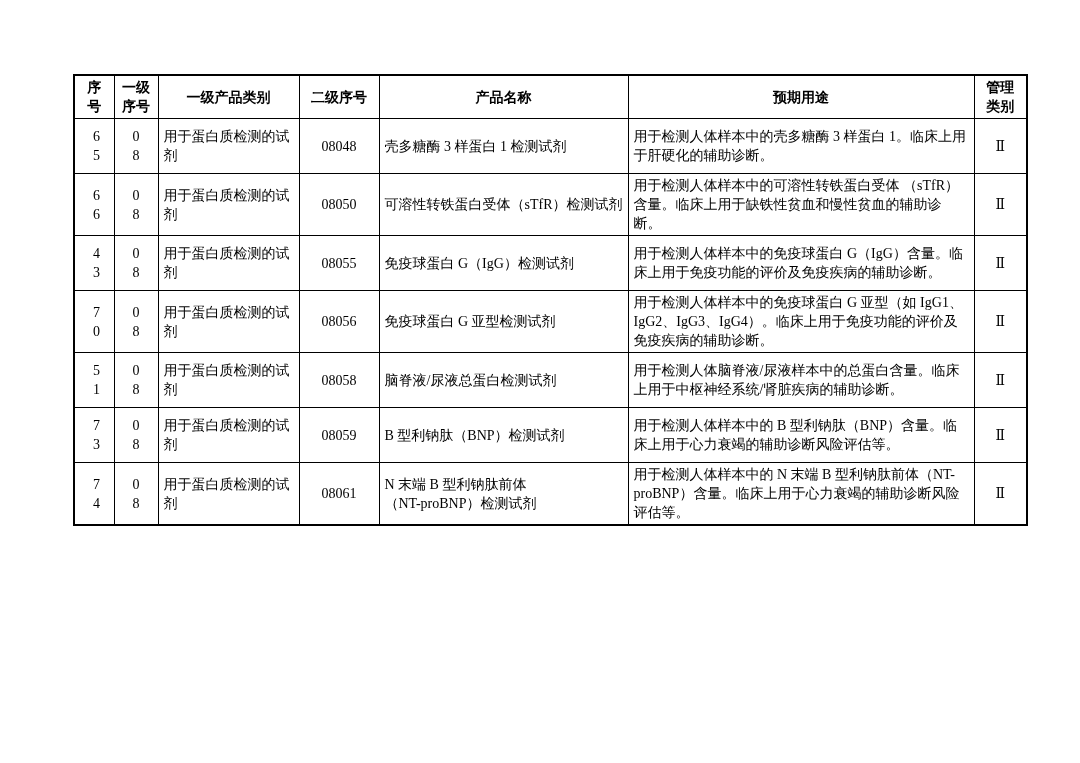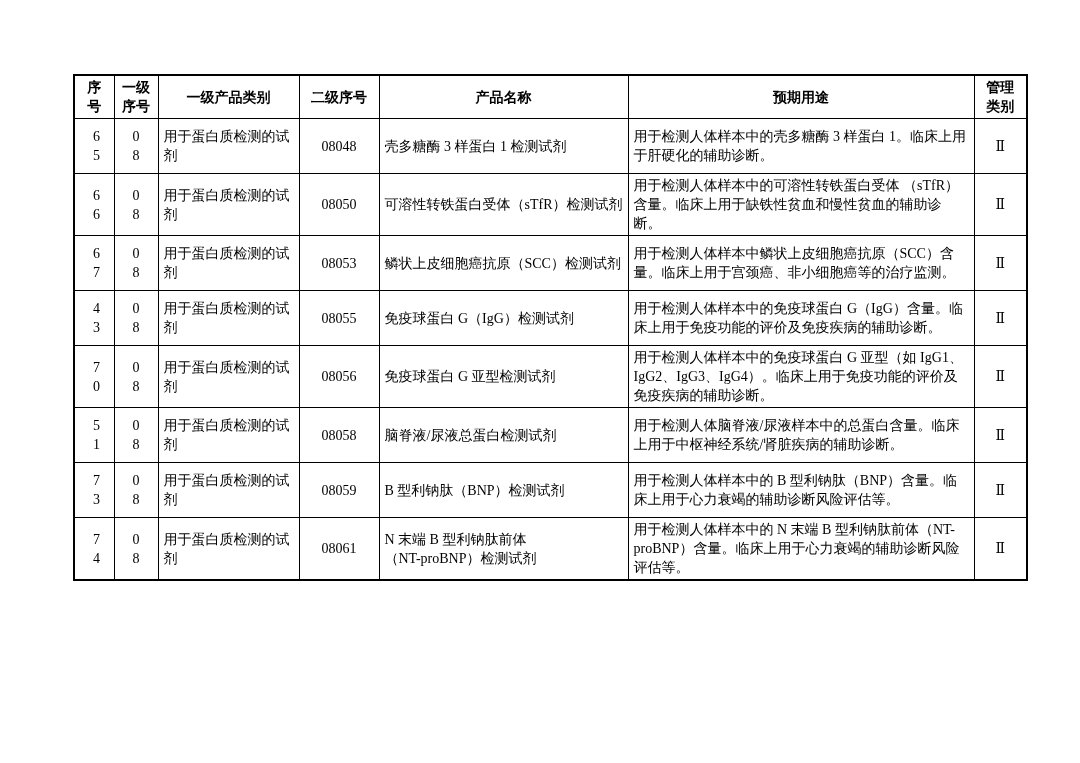--- a/index.html
+++ b/index.html
@@ -82,29 +82,20 @@
       <tr class="r">
         <td class="c">66</td>
         <td class="c">08</td>
         <td class="l">用于蛋白质检测的试剂</td>
         <td class="c">08050</td>
         <td class="l">可溶性转铁蛋白受体（sTfR）检测试剂</td>
         <td class="l">用于检测人体样本中的可溶性转铁蛋白受体 （sTfR）含量。临床上用于缺铁性贫血和慢性贫血的辅助诊断。</td>
         <td class="c">Ⅱ</td>
       </tr>
       <tr class="r">
-        <td class="c">67</td>
-        <td class="c">08</td>
-        <td class="l">用于蛋白质检测的试剂</td>
-        <td class="c">08053</td>
-        <td class="l">鳞状上皮细胞癌抗原（SCC）检测试剂</td>
-        <td class="l">用于检测人体样本中鳞状上皮细胞癌抗原（SCC）含量。临床上用于宫颈癌、非小细胞癌等的治疗监测。</td>
-        <td class="c">Ⅱ</td>
-      </tr>
-      <tr class="r">
         <td class="c">43</td>
         <td class="c">08</td>
         <td class="l">用于蛋白质检测的试剂</td>
         <td class="c">08055</td>
         <td class="l">免疫球蛋白 G（IgG）检测试剂</td>
         <td class="l">用于检测人体样本中的免疫球蛋白 G（IgG）含量。临床上用于免疫功能的评价及免疫疾病的辅助诊断。</td>
         <td class="c">Ⅱ</td>
       </tr>
       <tr class="r">
         <td class="c">70</td>

